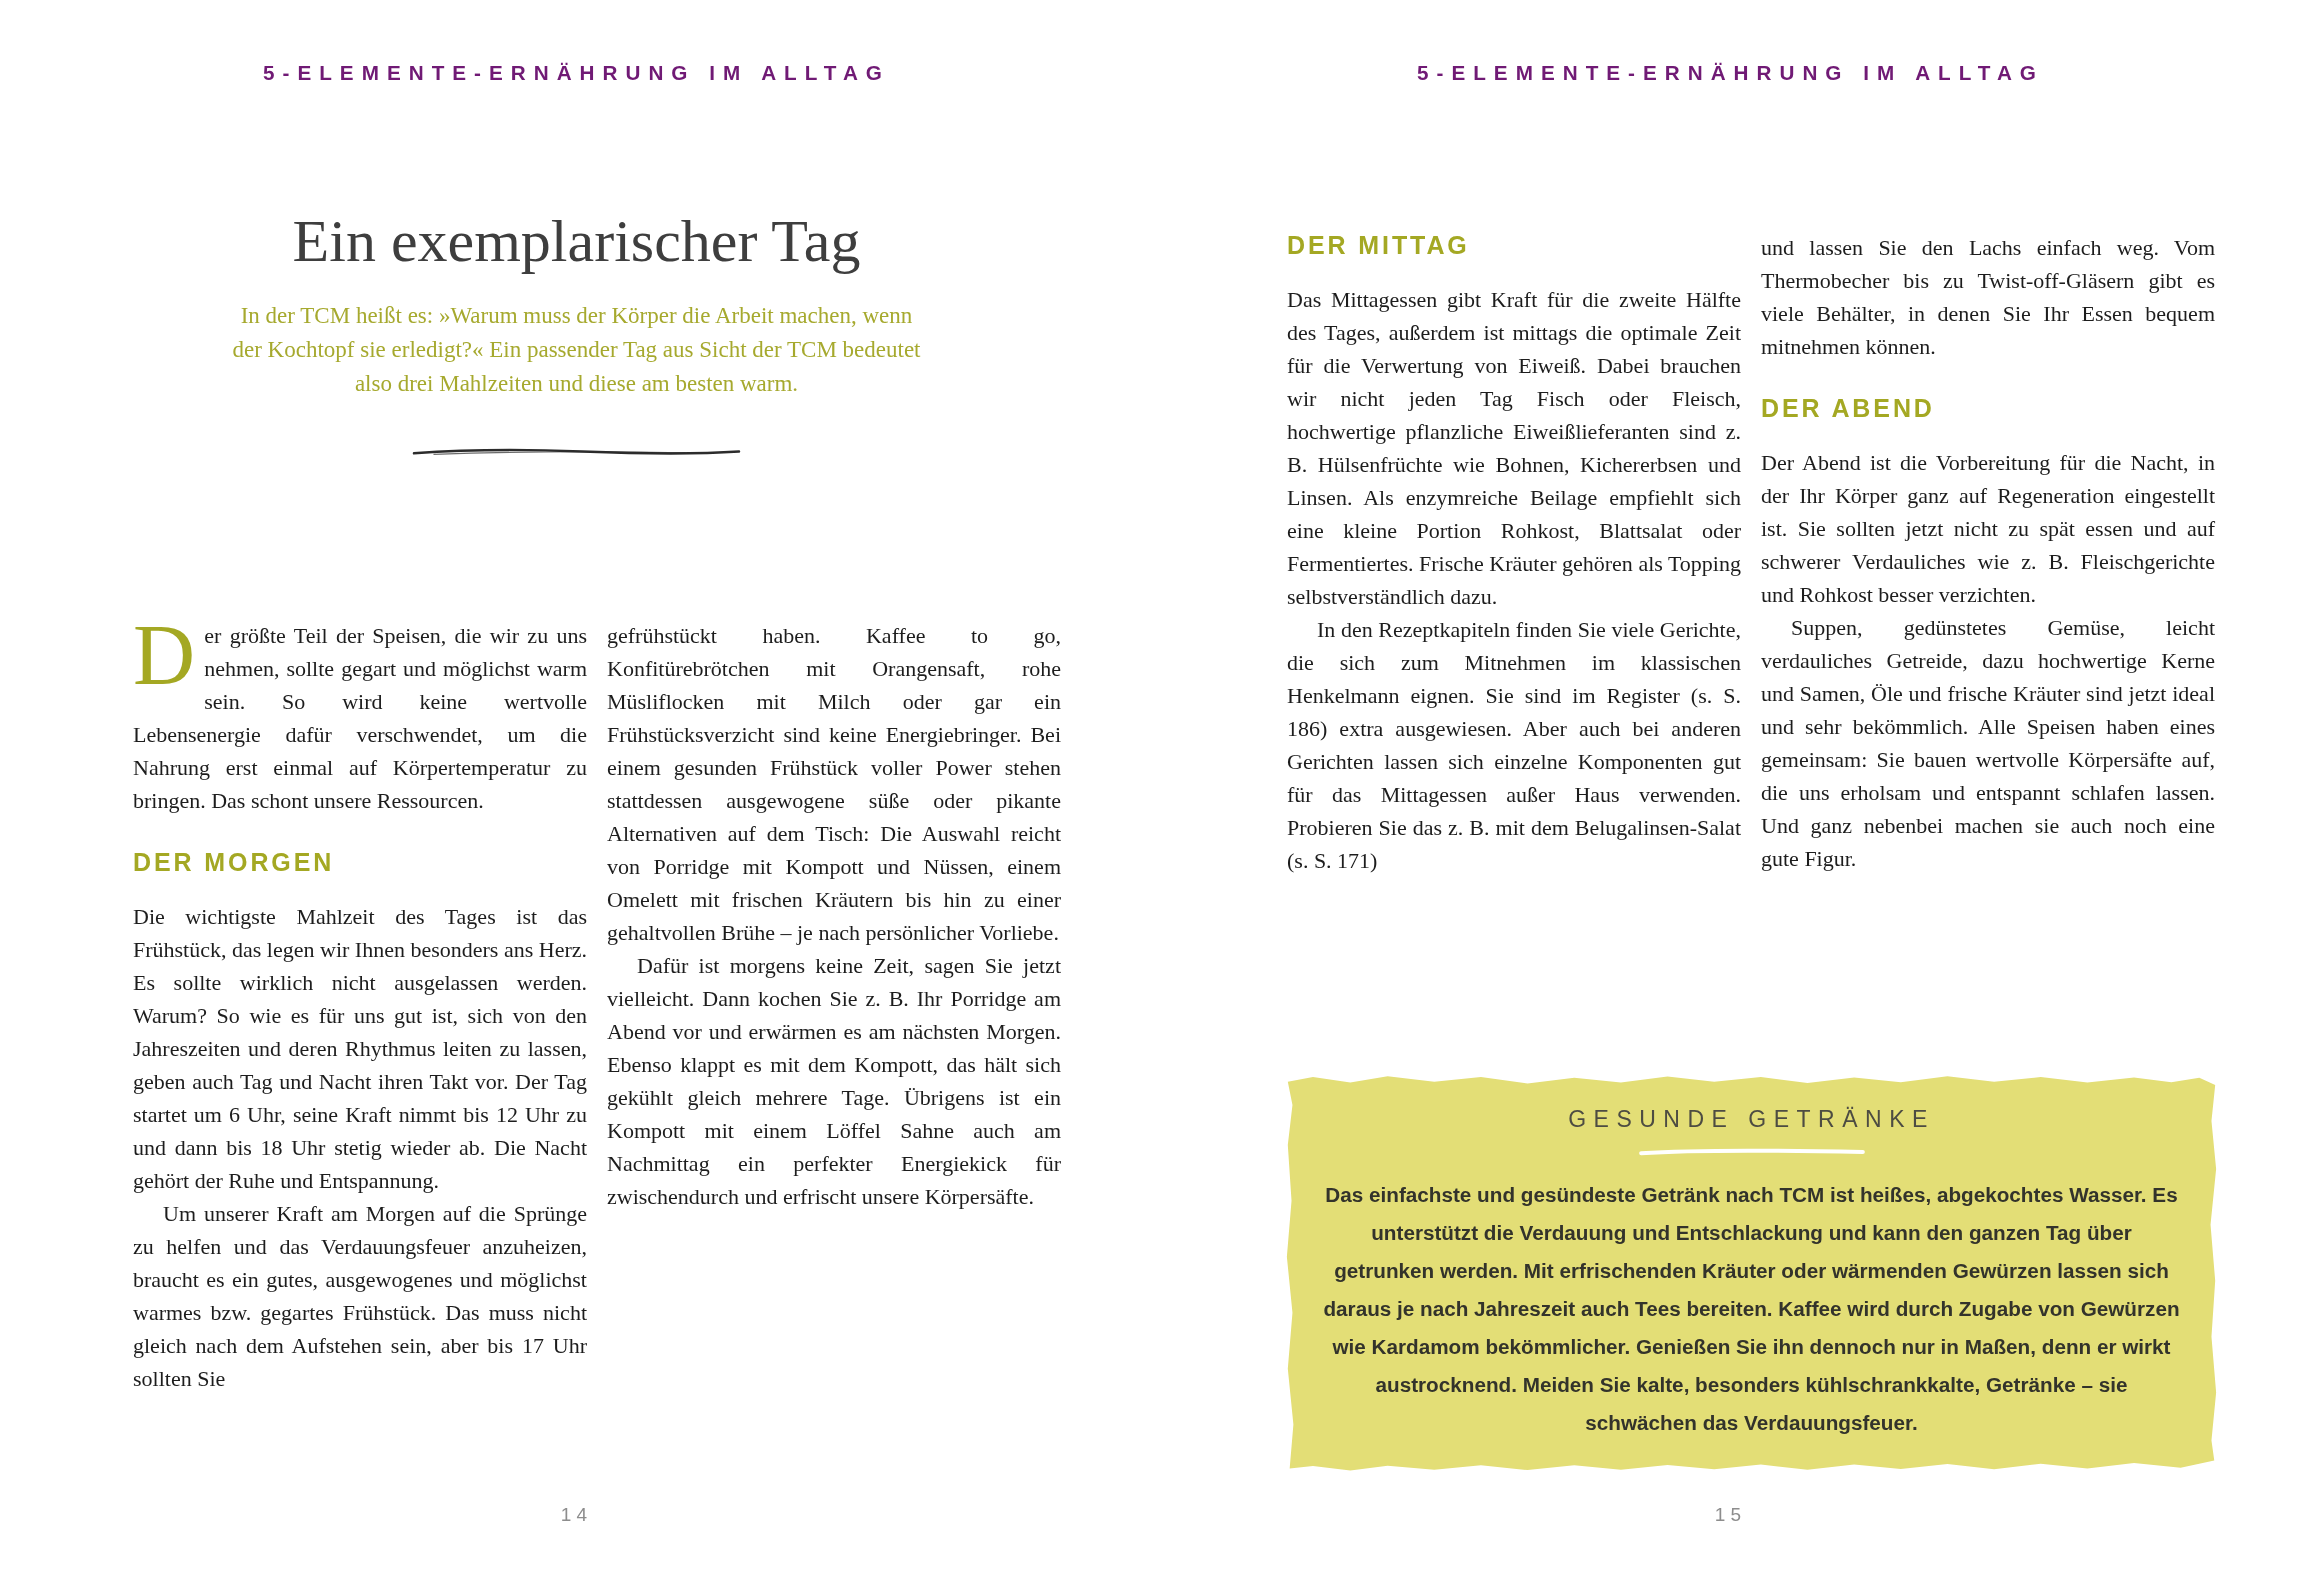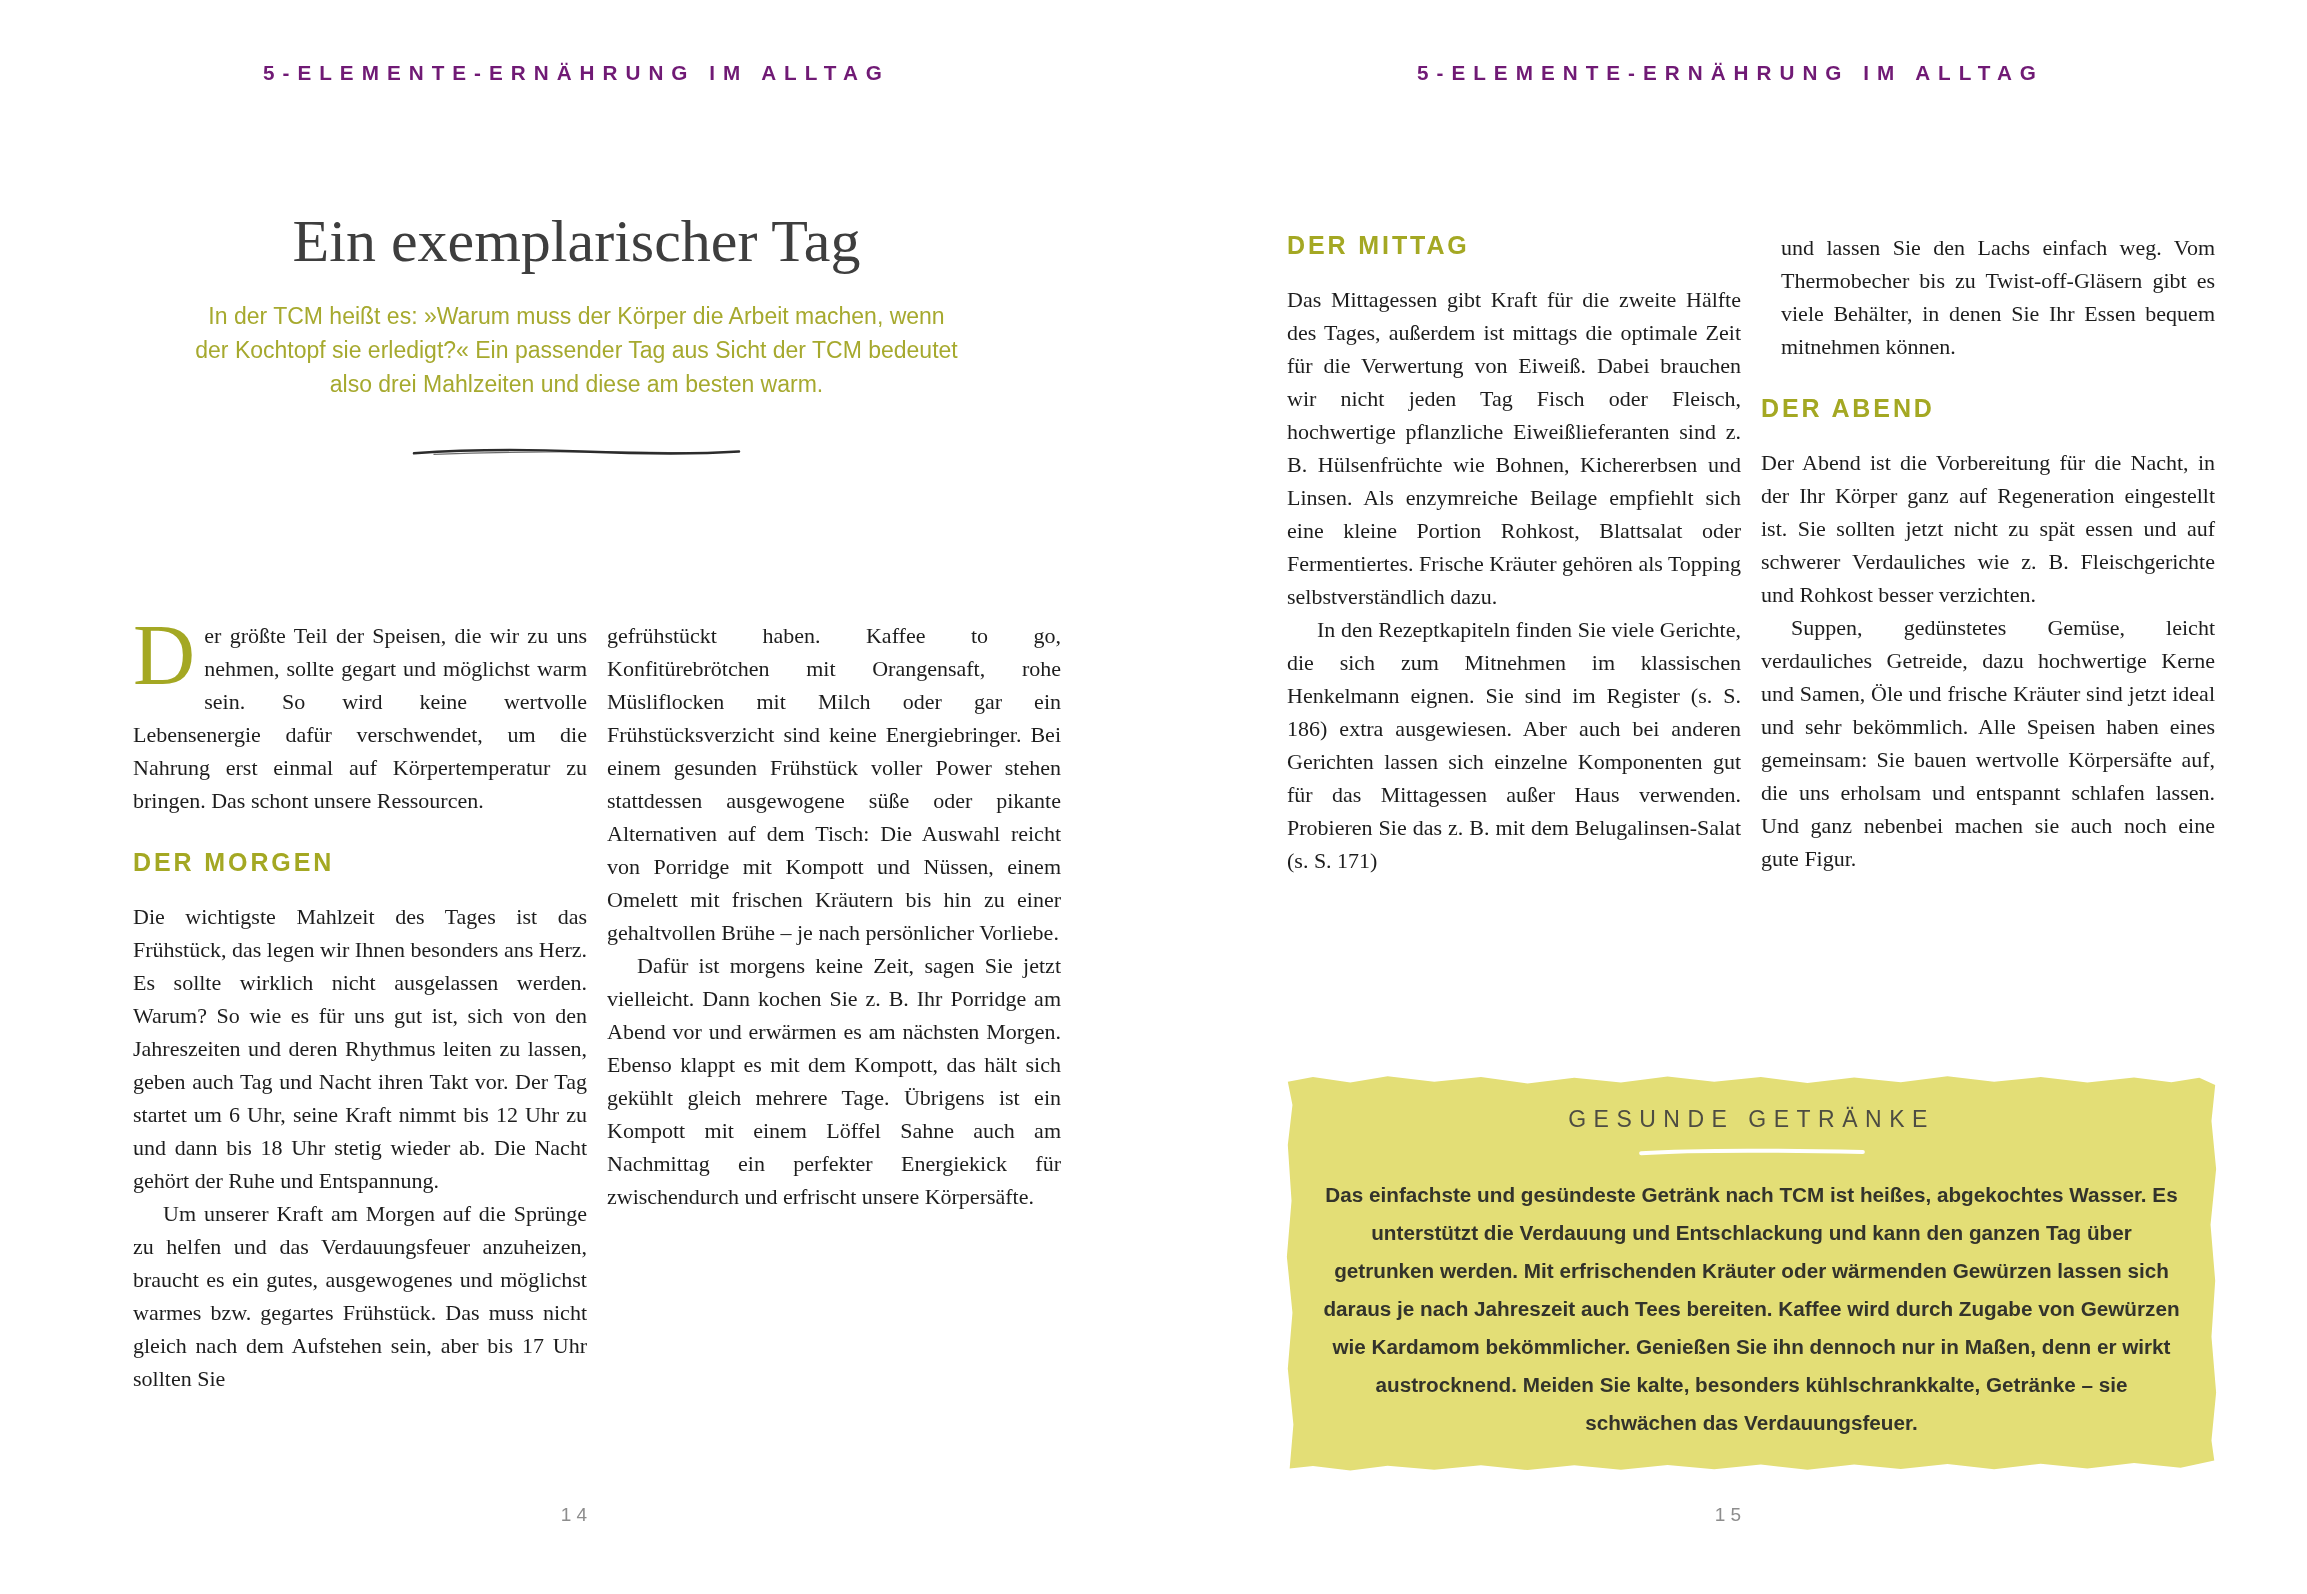--- a/index.html
+++ b/index.html
@@ -18,21 +18,21 @@
   .title{
     position:absolute;top:207px;left:0;width:1153px;margin:0;
     text-align:center;
     font-family:"Liberation Serif",serif;
     font-weight:400;font-size:60px;
     color:#3e3e3e;
   }
   .intro{
     position:absolute;top:299px;left:0;width:1153px;
     text-align:center;
-    font-family:Liberation Sans, sans-serif;
+    font-family:Liberation Serif, serif;
     font-weight:400;font-size:23px;line-height:34px;
     color:#a6a92e;
   }
   .divider{position:absolute;top:447px;left:410px;}
 
   .col{position:absolute;width:454px;}
   .col-1{left:133px;}
   .col-2{left:607px;}
   .cols-top-left{top:619px;}
   .cols-top-right{top:222px;}
@@ -53,21 +53,21 @@
     padding:3.4px 9.2px 0 0;
     color:#a4a823;
   }
   .sec-head{
     margin:31px 0 23px 0;
     font-family:"Liberation Sans",sans-serif;
     font-weight:700;font-size:25px;letter-spacing:2.9px;
     color:#a4a823;
   }
   .sec-head.first{margin-top:9.2px;}
-  .mt{margin-top:9.2px;margin-left:20px;}
+  .mt{margin-top:9.2px;}
 
   .infobox{
     position:absolute;left:131px;top:1073px;width:933px;min-height:394px;
     box-sizing:border-box;
     background:#e3de76;
     padding:33px 36px 31px 36px;
     clip-path:polygon(0.3% 2.2%,3% 1%,7% 2.4%,11% 0.8%,16% 2.2%,21% 1%,26% 2.6%,31% 1.2%,36% 2.4%,41% 0.9%,46% 2.2%,51% 1%,56% 2.5%,61% 1.1%,66% 2.3%,71% 0.8%,76% 2.2%,81% 1%,86% 2.4%,91% 1.1%,95% 2.3%,98% 1.2%,99.7% 3%,99.3% 12%,99.8% 24%,99.2% 38%,99.7% 52%,99.3% 66%,99.8% 80%,99.3% 92%,99.6% 97%,96% 98.8%,91% 97.6%,86% 99%,81% 97.8%,76% 99.2%,71% 97.9%,66% 99.1%,61% 98%,56% 99.3%,51% 98%,46% 99.2%,41% 98.1%,36% 99.3%,31% 98.2%,26% 99.4%,21% 98.2%,16% 99.3%,11% 98.3%,7% 99.5%,3% 98.4%,0.5% 99%,0.9% 88%,0.3% 74%,0.8% 60%,0.2% 46%,0.7% 32%,0.3% 18%,0.8% 8%);
   }
   .infobox-head{
     text-align:center;

